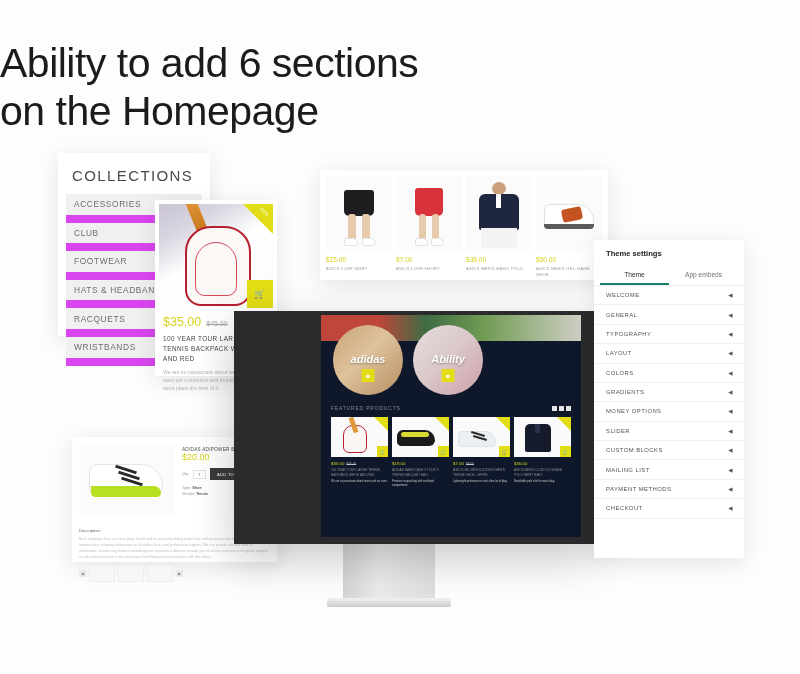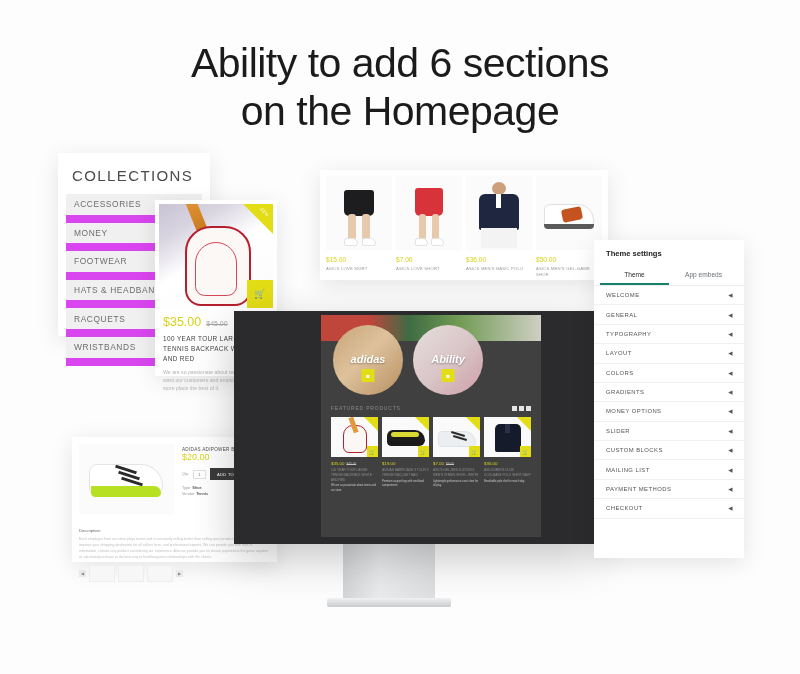--- a/index.html
+++ b/index.html
@@ -8,21 +8,21 @@
     background: #fdfdfd;
     font-family: "Liberation Sans", sans-serif;
     overflow: hidden;
     position: relative;
   }
   .stage { position: absolute; inset: 0; }
 
   
   .hero-title {
     position: absolute; left: 0; right: 0; top: 40px;
-    text-align: center;
+    text-align: left;
     font-size: 41px; line-height: 1.16; font-weight: 400;
     color: #1b1b1b; letter-spacing: -0.5px;
   }
   .hero-sub {
     position: absolute; left: 0; right: 0; top: 132px;
     text-align: center; font-size: 11.5px; font-weight: bold; color: #2b2b2b;
   }
 
   
   .card {
@@ -130,22 +130,22 @@
   .det-desc-h { font-size: 4.2px; color: #6a6a6a; margin: 7px 0 0 7px; }
   .det-desc { font-size: 3.5px; color: #c0c0c0; line-height: 1.75; margin: 3px 7px 0 7px; }
   .thumbs { display: flex; gap: 3px; align-items: center; margin: 4px 0 0 7px; }
   .thumb { width: 26px; height: 17px; background: #f7f7f7; border: 1px solid #eee; }
   .tarrow { width: 7px; height: 7px; background: #e9e9e9; font-size: 4px; color: #888;
             display:flex; align-items:center; justify-content:center; }
 
   
   #monitor { position: absolute; left: 234px; top: 311px; width: 363px; height: 233px;
              background: #2b2b2d; box-shadow: 0 14px 40px rgba(0,0,0,0.22); }
-  .screen { position: absolute; left: 87px; top: 4px; width: 220px; height: 222px;
-            background: #404040; overflow: hidden; }
+  .screen { position: absolute; left: 87px; top: 4px; width: 260px; height: 222px;
+            background: #0f172a; overflow: hidden; }
   .banner { height: 26px; background: linear-gradient(90deg,#c0453b 0%,#c0453b 22%,#3f6b44 40%,#6f9a52 62%,#cfcfc4 100%); }
   .brands { display: flex; gap: 10px; padding: 0 12px; margin-top: -16px; position: relative; }
   .brand { width: 70px; height: 70px; border-radius: 50%; position: relative; overflow: hidden; }
   .brand.b1 { background: linear-gradient(135deg,#c9a477,#ddc29c 45%,#b98f62); }
   .brand.b2 { background: linear-gradient(135deg,#e7dedd,#d9c6c8 50%,#cf9fa8); }
   .brand-txt { position: absolute; left: 0; right: 0; top: 28px; text-align: center;
                color: #fff; font-size: 11px; font-weight: bold; font-style: italic;
                text-shadow: 0 1px 2px rgba(0,0,0,.35); }
   .brand-badge { position: absolute; left: 50%; top: 44px; transform: translateX(-50%);
                  width: 13px; height: 13px; background: #e3dd16; color:#fff; font-size:6px;
@@ -179,21 +179,21 @@
 
   <div class="hero-title">
     <div>Ability to add 6 sections</div>
     <div>on the Homepage</div>
   </div>
 
   <div class="card" id="collections">
     <div class="coll-title">COLLECTIONS</div>
     <div class="coll-list">
       <div class="coll-item">ACCESSORIES</div>
-      <div class="coll-item">MONEY</div>
+      <div class="coll-item">CLUB</div>
       <div class="coll-item">FOOTWEAR</div>
       <div class="coll-item">HATS &amp; HEADBANDS</div>
       <div class="coll-item">RACQUETS</div>
       <div class="coll-item">WRISTBANDS</div>
     </div>
   </div>
 
   <div class="card" id="bagcard">
     <div class="bag-img">
       <div class="handle"></div>

